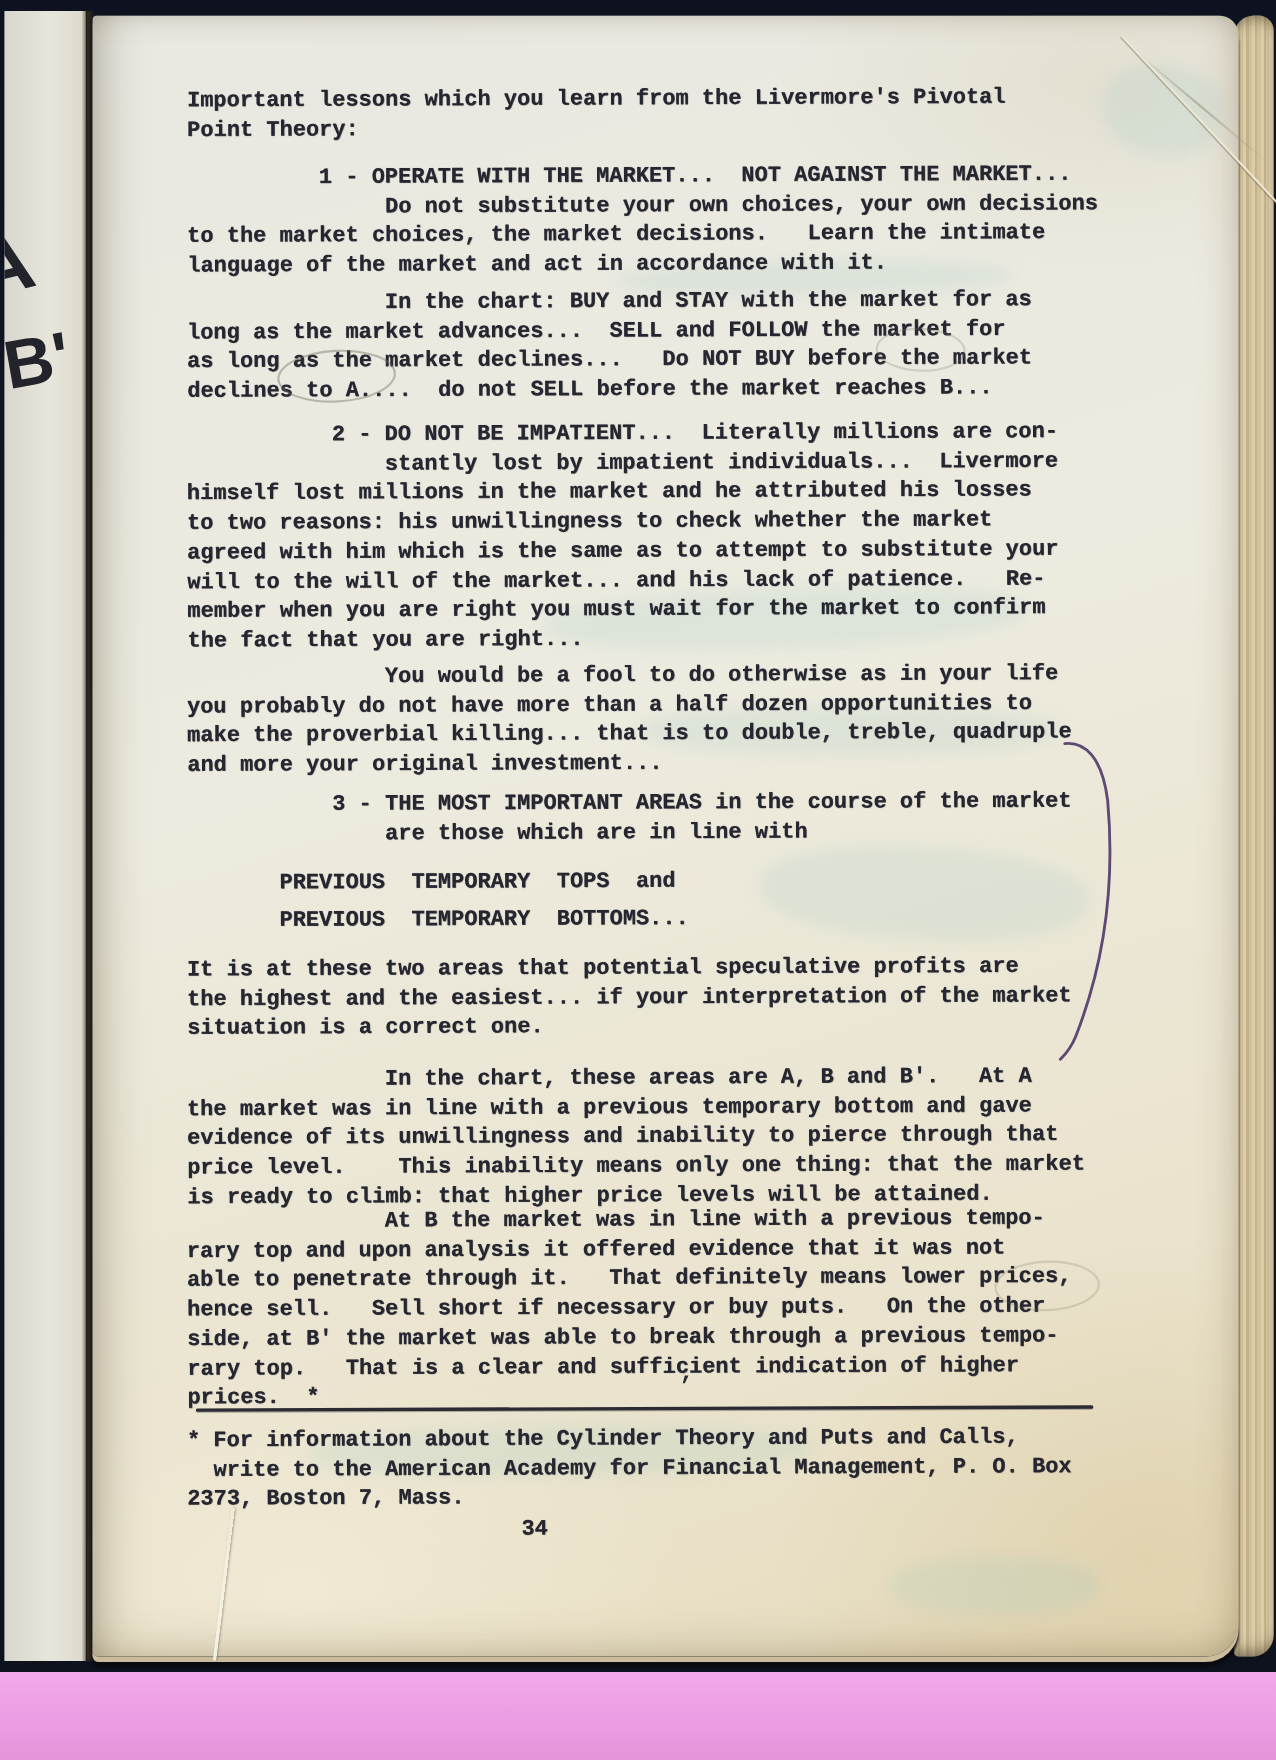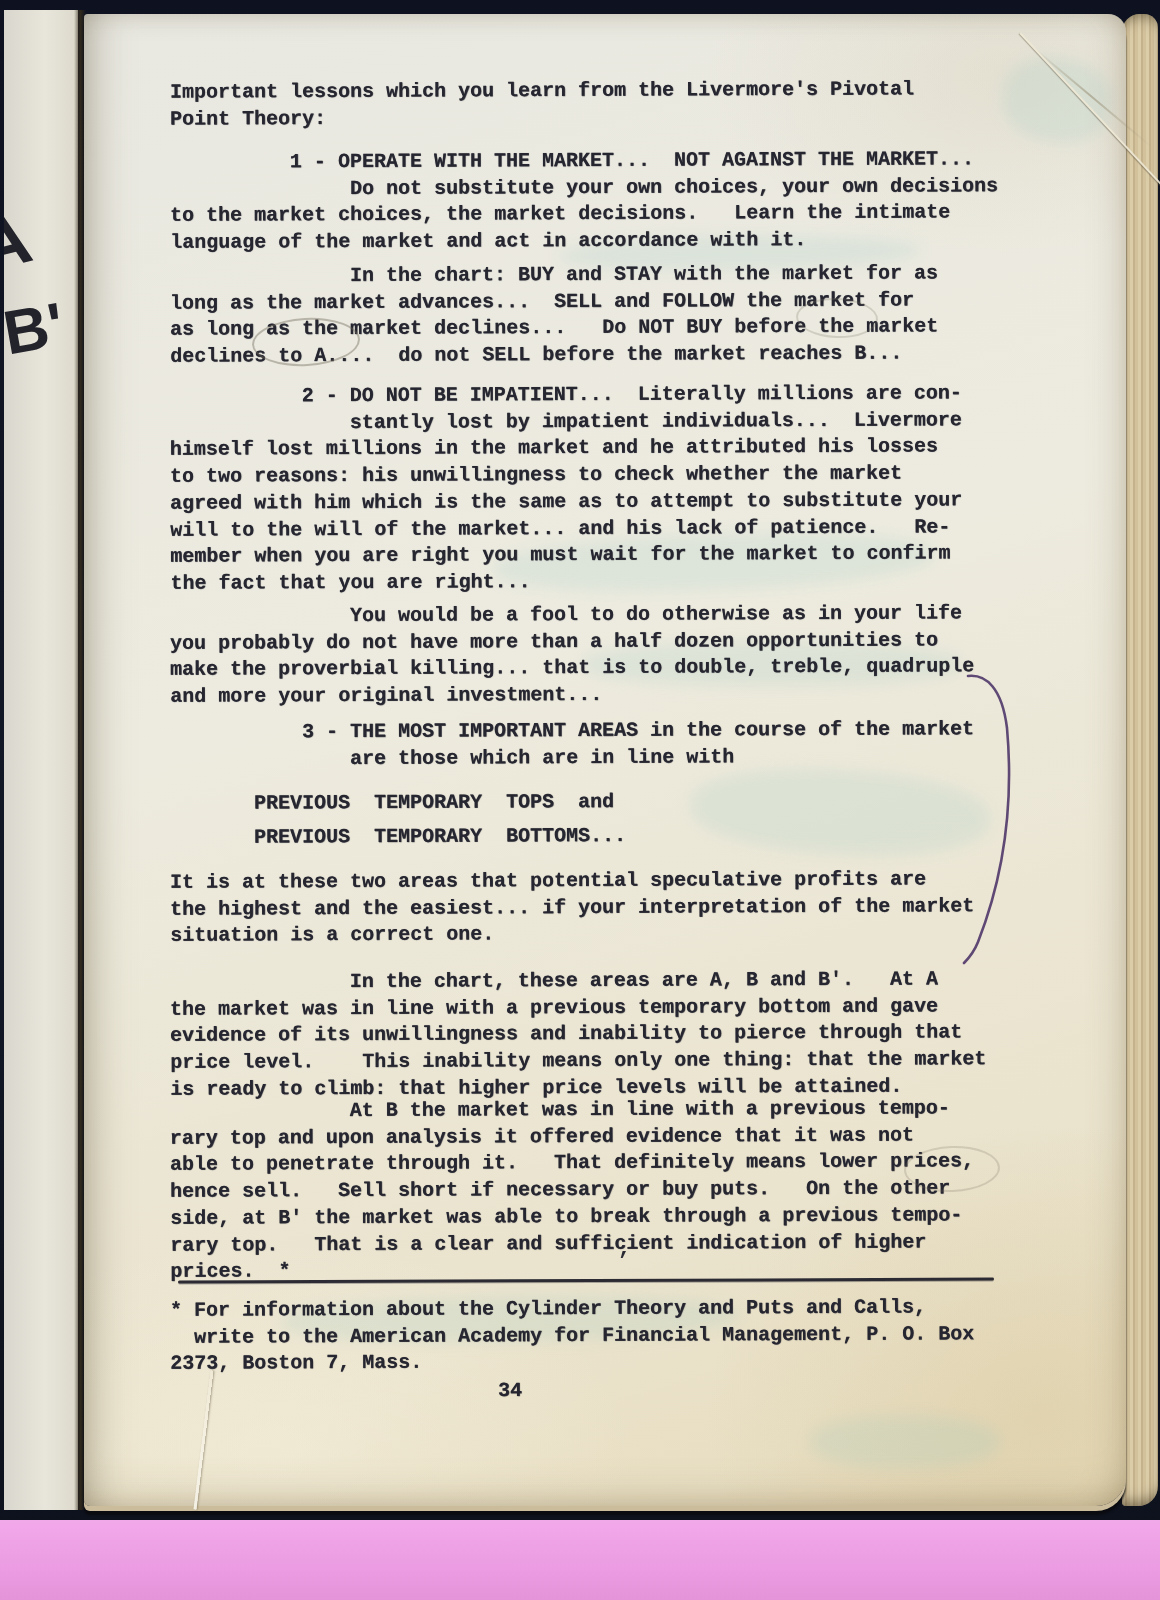--- a/index.html
+++ b/index.html
@@ -53,21 +53,21 @@
   
   .block{position:absolute;left:86px;color:#262631;
     font-family:"Liberation Mono","DejaVu Sans Mono",monospace;
     font-weight:700;font-size:20px;line-height:26.7px;
     text-shadow:.4px .3px .7px rgba(28,28,40,.75);
     transform:rotate(-.25deg);}
   .tline{white-space:pre;}
   .b-intro{top:64px}.b-item1{top:134px}.b-chart{top:248px}.b-item2{top:368px}
   .b-fool{top:588px}.b-item3{top:704px}.b-tops{top:776px}.b-bottoms{top:810px}
   .b-two{top:854px}.b-areas{top:954px}.b-atb{top:1083px}.b-foot{top:1282px}
-  .b-num{top:1364px;left:414px}
+  .b-num{top:1364px;left:390px}
   .stray{position:absolute;left:534px;top:1222px;color:#2a2a34;
     font-family:"Liberation Mono",monospace;font-weight:700;font-size:22px;}
 
   .rule{position:absolute;left:94px;top:1265px;width:816px;height:3px;
     background:#2c2b33;transform:rotate(-.2deg);border-radius:2px;
     box-shadow:0 1px 0 rgba(44,43,51,.35);}
 
   
   .oval{position:absolute;border:2px solid rgba(112,106,90,.42);border-radius:50%;}
   .oval-a{left:168px;top:304px;width:104px;height:44px;transform:rotate(-3deg);}

